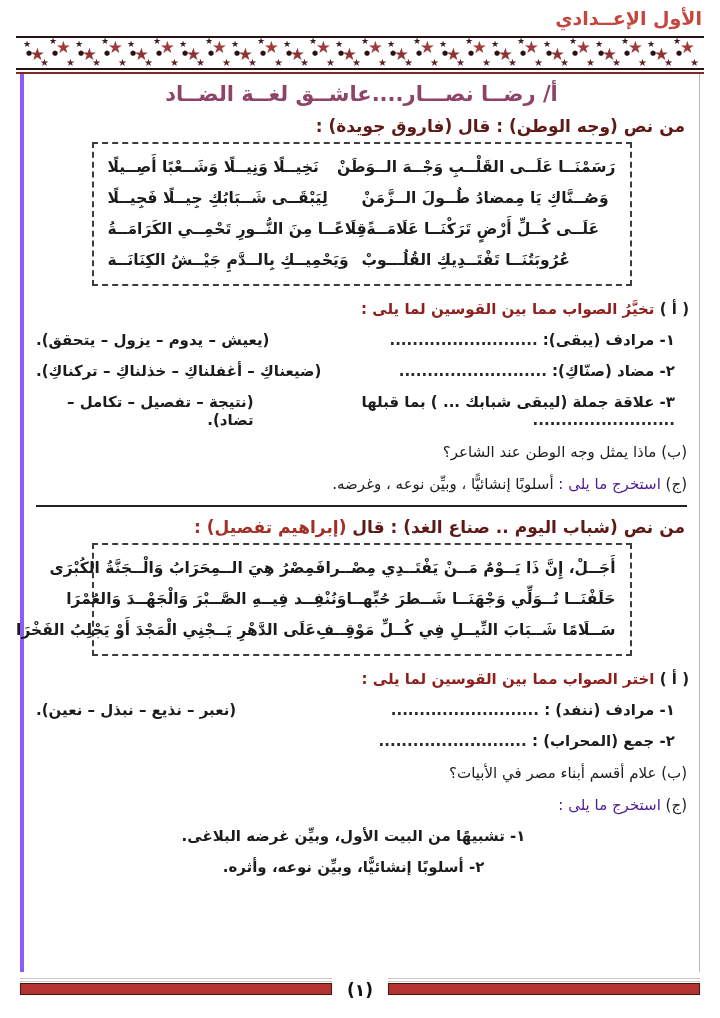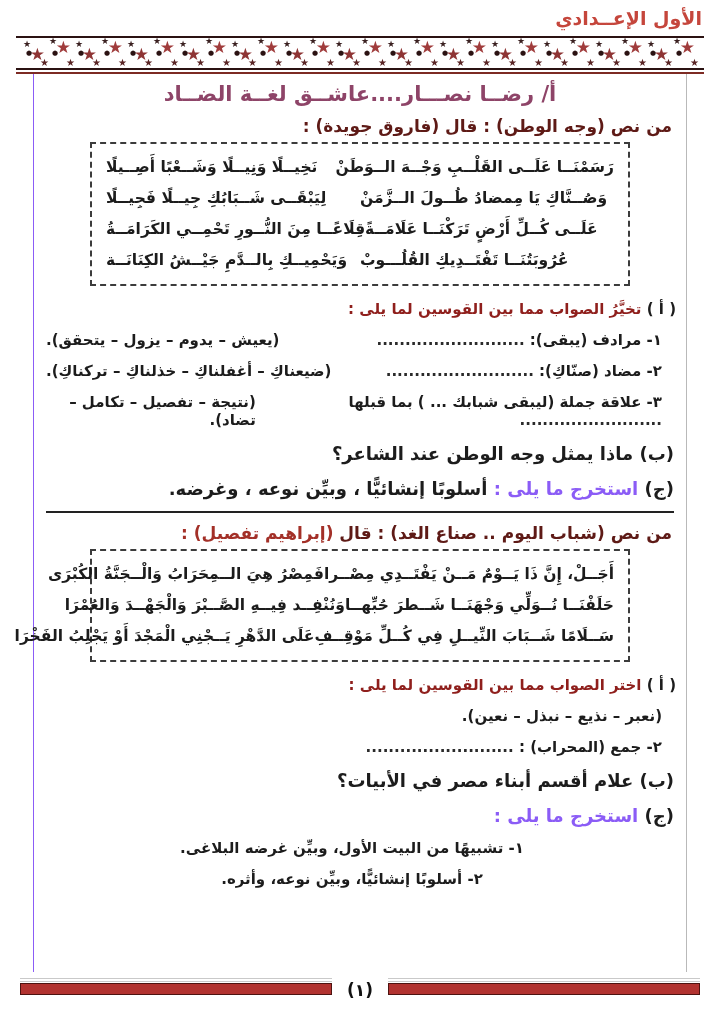--- a/index.html
+++ b/index.html
@@ -32,22 +32,22 @@
   .star-cluster{ position:relative; display:inline-block; width:26px; height:30px; flex:0 0 auto; }
   .s-big{ position:absolute; top:1px; right:3px; color:#a03c3c; font-size:17px; line-height:17px; }
   .star-cluster.alt .s-big{ top:8px; color:#8e3434; }
   .s-sm{ position:absolute; top:-1px; left:1px; color:#3a2020; font-size:9px; line-height:9px; }
   .star-cluster.alt .s-sm{ top:2px; }
   .s-sm2{ position:absolute; bottom:0px; right:-1px; color:#5a2525; font-size:10px; line-height:10px; }
   .s-dot{ position:absolute; top:12px; left:4px; color:#2b1212; font-size:7px; line-height:7px; }
 
   
   .frame{
-    margin:0 33px;
-    border-left:1px solid #8b5cf6;
+    margin:0 20px;
+    border-left:4px solid #8b5cf6;
     border-right:1px solid #b9b9b9;
     flex:1;
     padding:6px 10px 0 10px;
     display:flex; flex-direction:column;
   }
   .doc-title{
     text-align:center;
     color:#8e4468;
     font-size:21px;
     font-weight:bold;
@@ -83,22 +83,22 @@
   
   .q-head{ margin-top:14px; font-size:15px; font-weight:bold; }
   .q-head .q-paren{ color:#1c1c1c; }
   .q-head .q-directive{ color:#8f1f1c; }
   .q-item{
     display:flex; justify-content:space-between; align-items:baseline;
     margin-top:13px; padding:0 14px 0 2px;
     font-size:15px; font-weight:bold;
   }
   .q-item .dots{ color:#2a2a2a; letter-spacing:1px; }
-  .q-line{ margin-top:14px; font-size:18px; font-weight:bold; padding-right:2px; }
-  .q-line .q-directive{ color:#8b5cf6; }
+  .q-line{ margin-top:14px; font-size:15px; font-weight:normal; padding-right:2px; }
+  .q-line .q-directive{ color:#4c1d95; }
   .q-subitem{ margin-top:13px; font-size:15px; font-weight:bold; padding-right:16px;text-align:center; }
 
   .divider{ border-top:2px solid #222; margin:12px 2px 0 2px; }
 
   
   .footer{
     height:46px;
     margin:0 20px;
     display:flex; align-items:flex-start;
   }
@@ -348,20 +348,21 @@
         <div class="hemistich">سَــلَامًا شَــبَابَ النِّيــلِ فِي كُــلِّ مَوْقِــفِ</div>
         <div class="hemistich">عَلَى الدَّهْرِ يَــجْنِي الْمَجْدَ أَوْ يَجْلِبُ الفَخْرَا</div>
       </div>
     </div>
 
     <div class="q-head">
       <span class="q-paren">( أ ) </span><span class="q-directive">اختر الصواب مما بين القوسين لما يلى :</span>
     </div>
 
     <div class="q-item">
+      <span><span>١- مرادف (ننفد) : </span><span class="dots">..........................</span></span>
       <span>(نعبر – نذيع – نبذل – نعين).</span>
     </div>
     <div class="q-item">
       <span><span>٢- جمع (المحراب) : </span><span class="dots">..........................</span></span>
     </div>
 
     <div class="q-line">(ب) علام أقسم أبناء مصر في الأبيات؟</div>
 
     <div class="q-line">
       <span>(ج) </span><span class="q-directive">استخرج ما يلى :</span>

